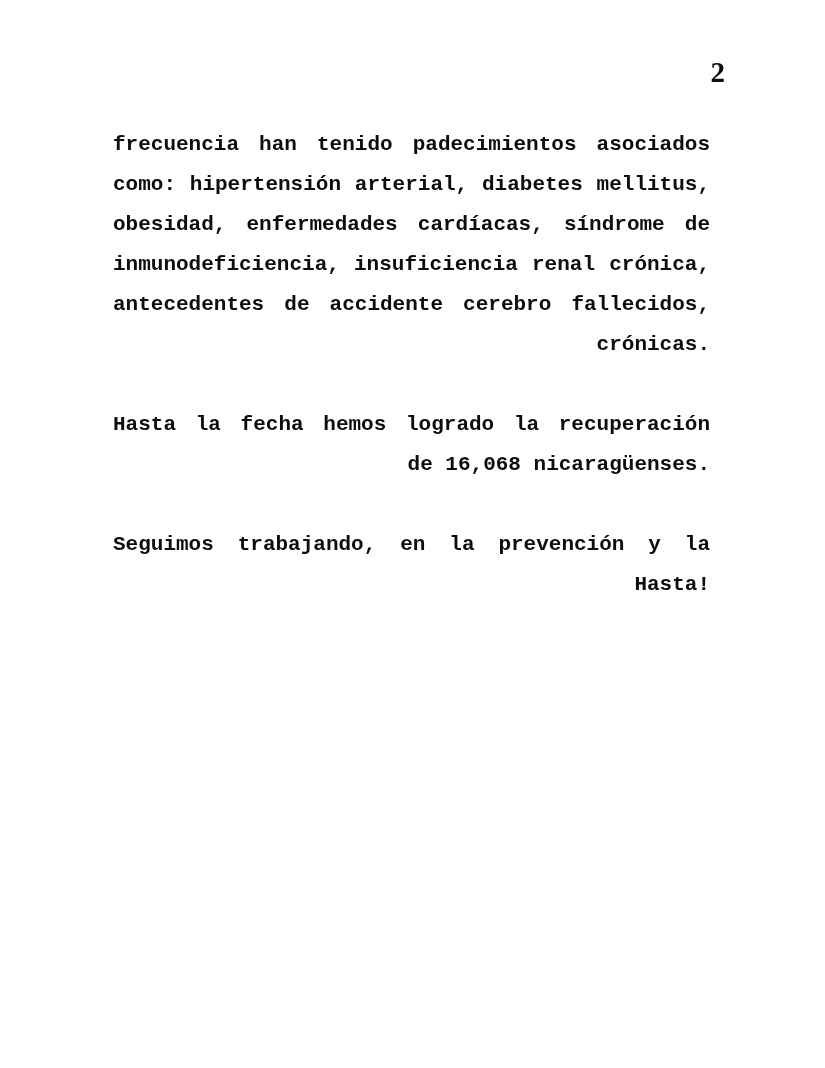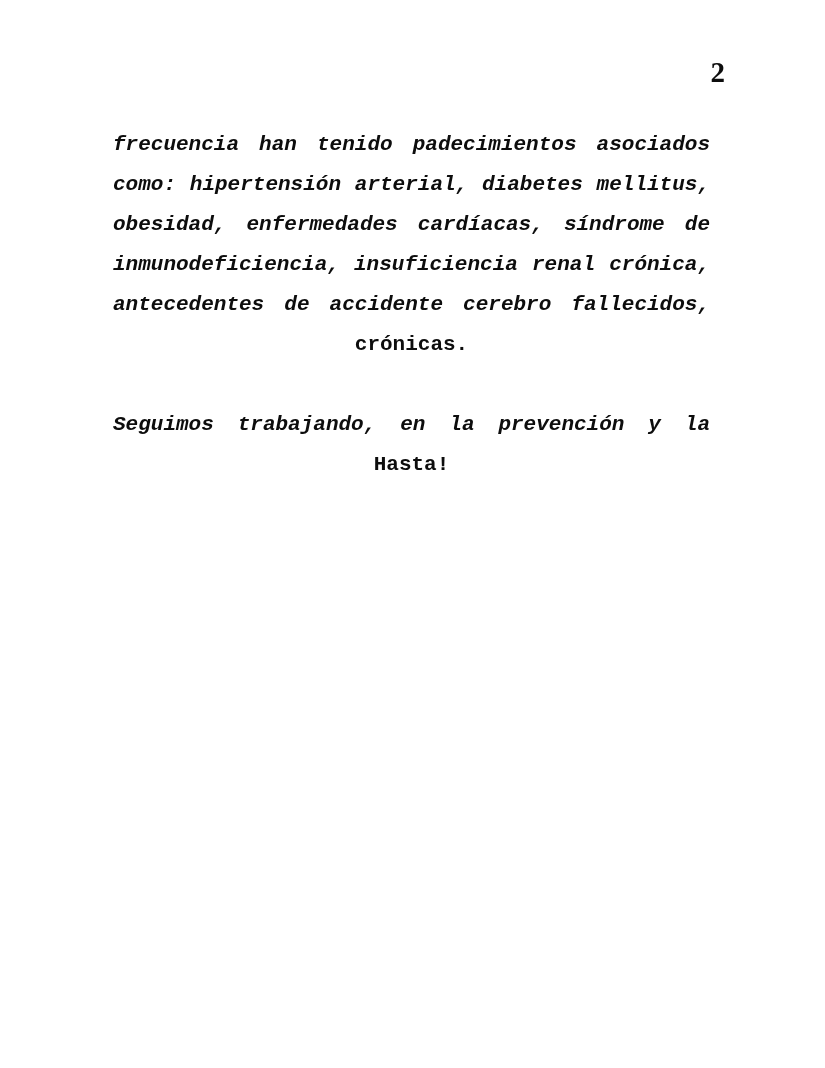--- a/index.html
+++ b/index.html
@@ -37,27 +37,26 @@
     width: 597px;
     font-family: "Liberation Mono", "DejaVu Sans Mono", monospace;
     font-weight: 700;
     font-size: 21px;
     line-height: 40px;
     color: var(--text-color);
   }
   .paragraph { margin-bottom: 40px; }
   .paragraph:last-child { margin-bottom: 0; }
   .line {
-    text-align: center;
+    text-align: right;
     white-space: normal;
   }
   .line.j {
     text-align: justify;
     text-align-last: justify;
-    font-style: italic;
   }
 </style>
 </head>
 <body>
 
 <div class="sheet">
 
   <div class="page-number">2</div>
 
   <div class="body-text">
@@ -67,20 +66,24 @@
       <div class="line j">como: hipertensión arterial, diabetes mellitus,</div>
       <div class="line j">obesidad, enfermedades cardíacas, síndrome de</div>
       <div class="line j">inmunodeficiencia, insuficiencia renal crónica,</div>
       <div class="line j">antecedentes de accidente cerebro fallecidos,</div>
       <div class="line">crónicas.</div>
     </div>
 
     <div class="paragraph">
     </div>
 
+    <div class="paragraph">
+      <div class="line j">Hasta la fecha hemos logrado la recuperación</div>
+      <div class="line">de 16,068 nicaragüenses.</div>
+    </div>
 
     <div class="paragraph">
       <div class="line j">Seguimos trabajando, en la prevención y la</div>
       <div class="line">Hasta!</div>
     </div>
 
   </div>
 </div>
 
 </body></html>

